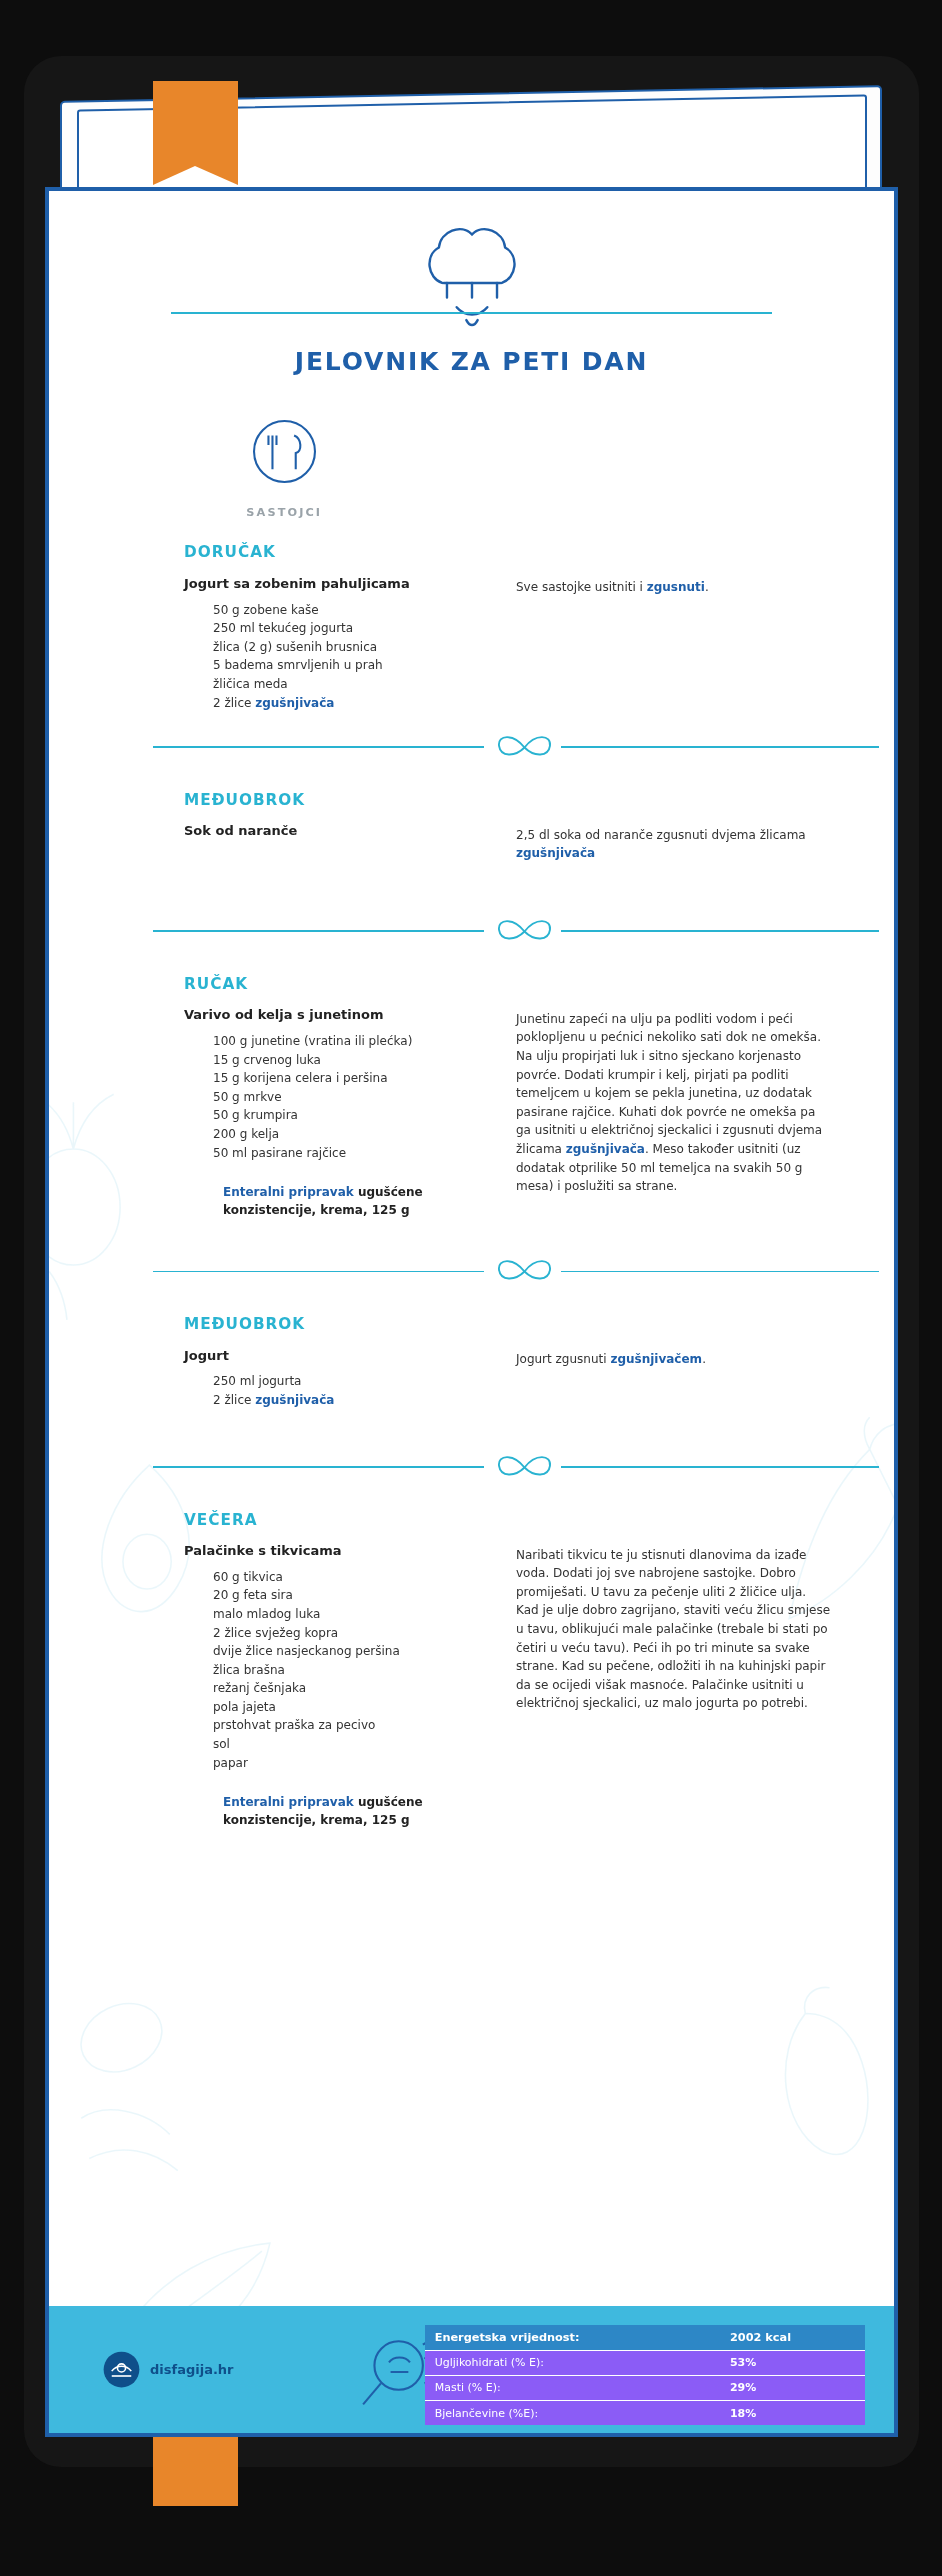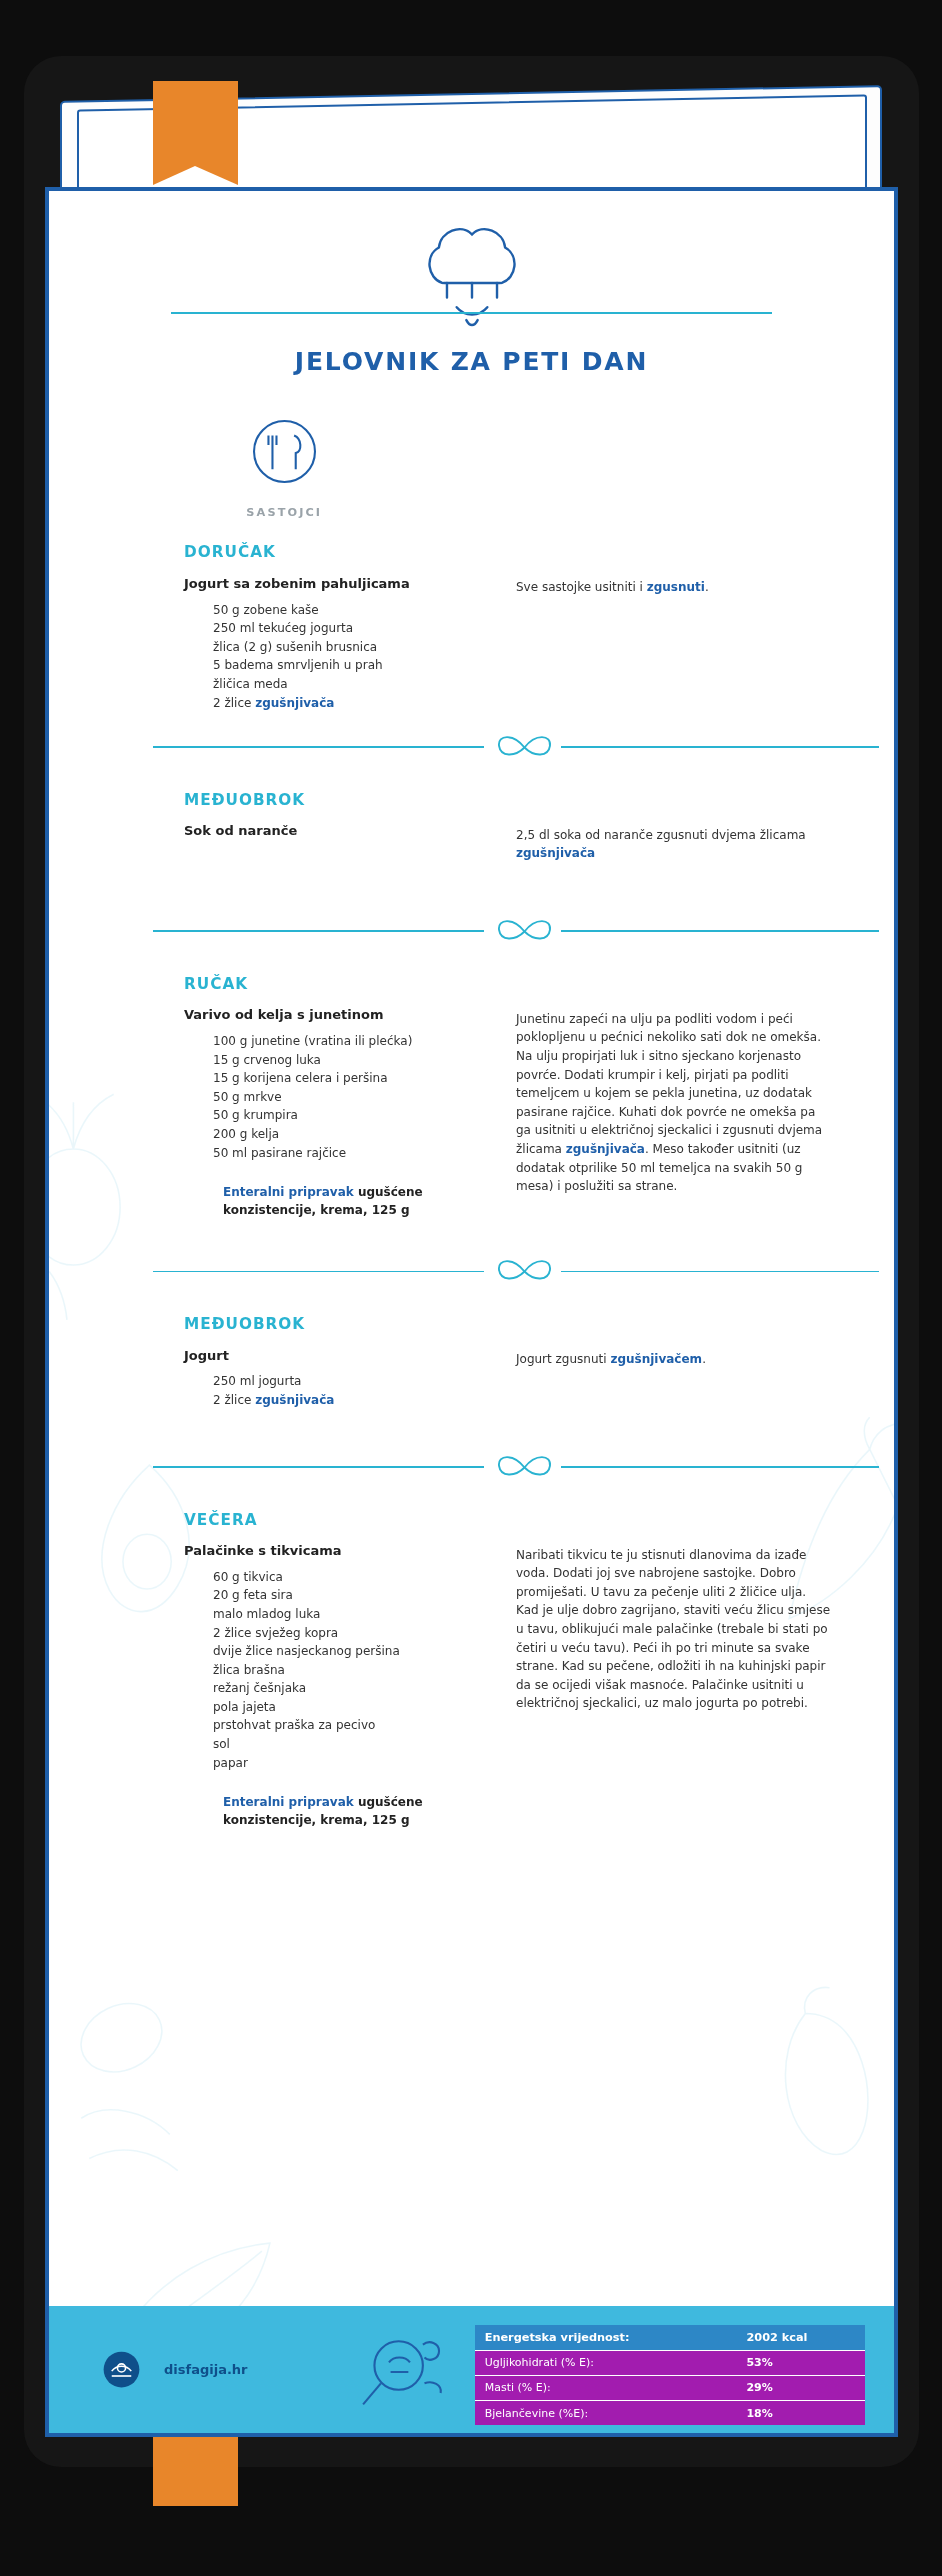--- a/index.html
+++ b/index.html
@@ -91,30 +91,30 @@
   .sep .ln{position:absolute;top:19.4px;height:1.6px;background:#29b3d1;}
   .sep .ln.l{left:56px;width:331px;}
   .sep .ln.r{left:464px;width:318px;}
   .sep .bow{position:absolute;left:395px;top:3.2px;}
 
   
   .footer{
     position:absolute;left:45px;top:2306px;width:853px;height:131px;background:#3fb9de;
     box-sizing:border-box;border:4.8px solid #1f5fa9;border-top:none;
   }
-  .brand{position:absolute;left:53px;top:44px;display:flex;align-items:center;gap:23px;}
+  .brand{position:absolute;left:53px;top:44px;display:flex;align-items:center;gap:9px;}
   .brand .txt{color:#0f4f8a;font-weight:bold;font-size:13px;}
   .magnifier{position:absolute;left:306px;top:24px;}
 
   table.nutri{
-    position:absolute;right:29px;top:19.4px;width:390px;border-collapse:collapse;font-size:11px;
+    position:absolute;right:29px;top:19.4px;width:440px;border-collapse:collapse;font-size:11px;
   }
   table.nutri td{padding:5.6px 9.7px;color:#ffffff;}
   table.nutri tr.head td{background:#2d87c6;font-weight:bold;font-size:11.3px;}
-  table.nutri tr.row td{background:#a21caf;border-top:1.6px solid #ffffff;}
+  table.nutri tr.row td{background:#8b5cf6;border-top:1.6px solid #ffffff;}
   table.nutri td.val{text-align:left;font-weight:bold;}
 </style>
 </head>
 <body>
 
 <div class="page">
 
   <div class="dark-card"></div>
 
   <div class="paper-back"></div>

